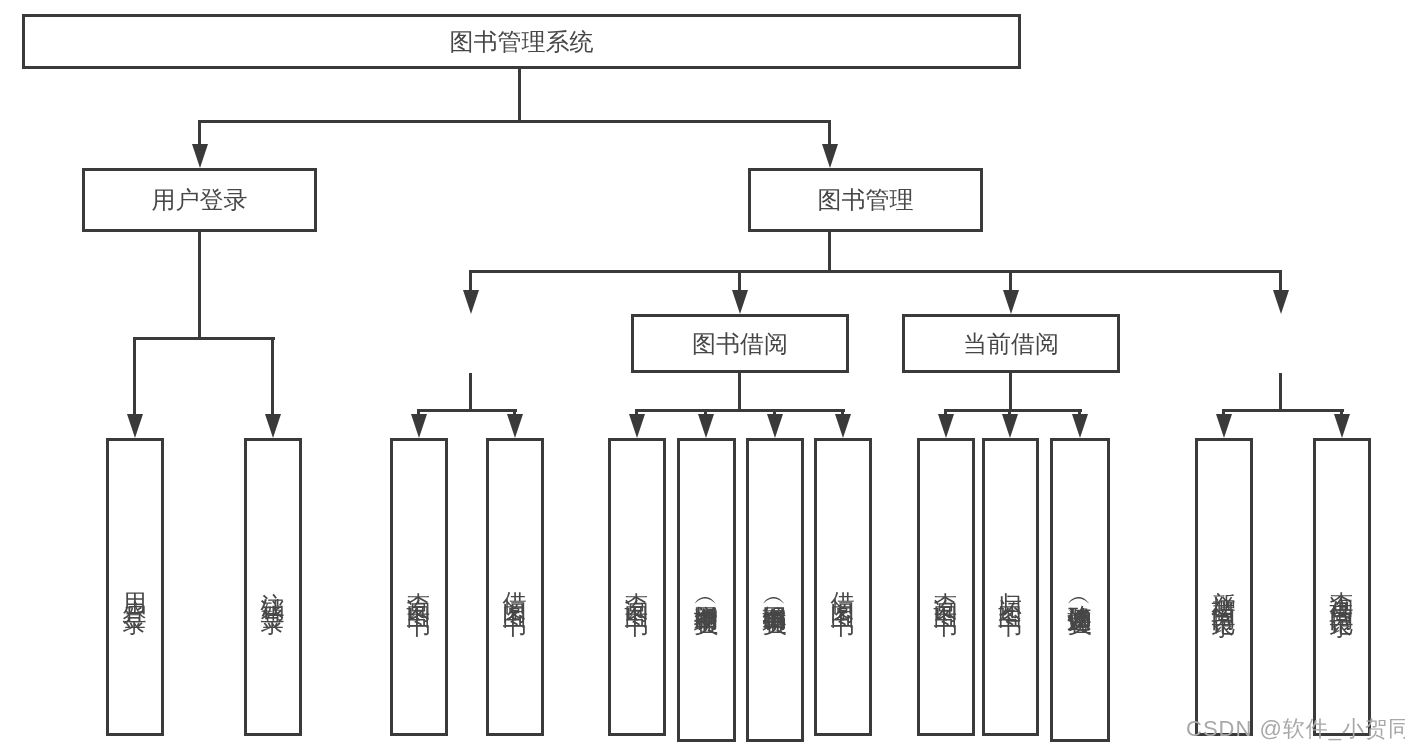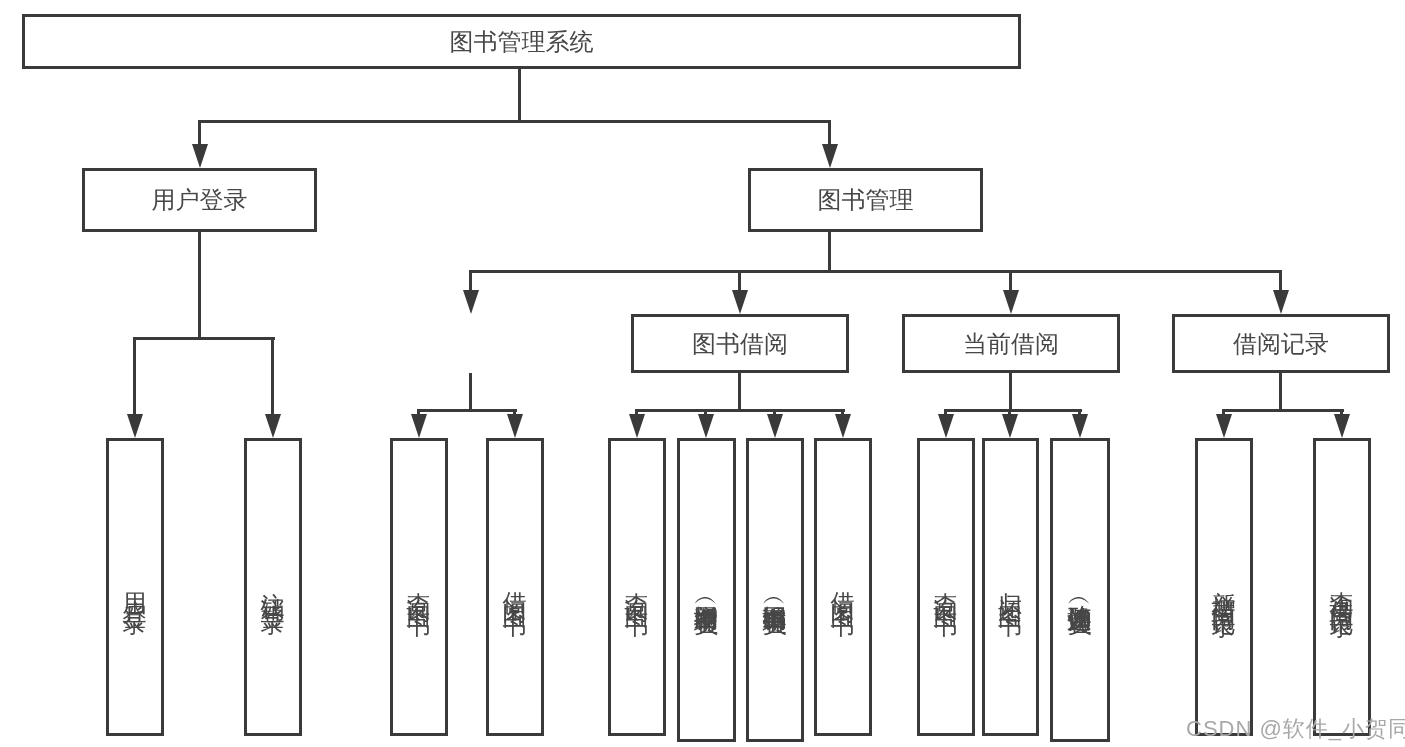--- a/index.html
+++ b/index.html
@@ -89,23 +89,20 @@
   <div class="arr" style="left:732px;top:290px;"></div>
   <div class="arr" style="left:1003px;top:290px;"></div>
   <div class="arr" style="left:1273px;top:290px;"></div>
 
   <div class="box" style="left:902px;top:314px;width:218px;height:59px;">
     <span>当前借阅</span>
   </div>
   <div class="box" style="left:631px;top:314px;width:218px;height:59px;">
     <span>图书借阅</span>
   </div>
-  <div class="box" style="left:1172px;top:314px;width:218px;height:59px;">
-    <span>借阅记录</span>
-  </div>
 
   <div class="v" style="left:469px;top:373px;height:36px;"></div>
   <div class="h" style="left:418px;top:409px;width:99px;"></div>
   <div class="v" style="left:417px;top:409px;height:6px;"></div>
   <div class="v" style="left:513px;top:409px;height:6px;"></div>
   <div class="arr" style="left:411px;top:414px;"></div>
   <div class="arr" style="left:507px;top:414px;"></div>
 
   <div class="v" style="left:738px;top:373px;height:36px;"></div>
   <div class="h" style="left:636px;top:409px;width:209px;"></div>

